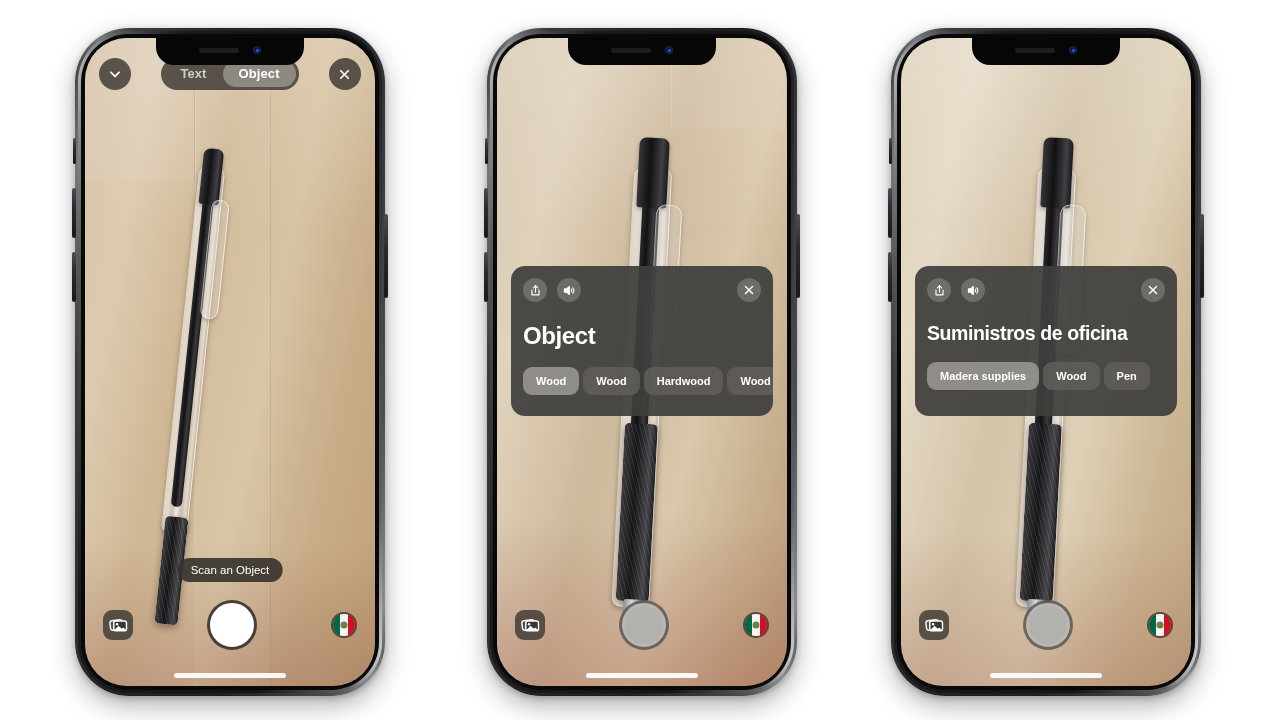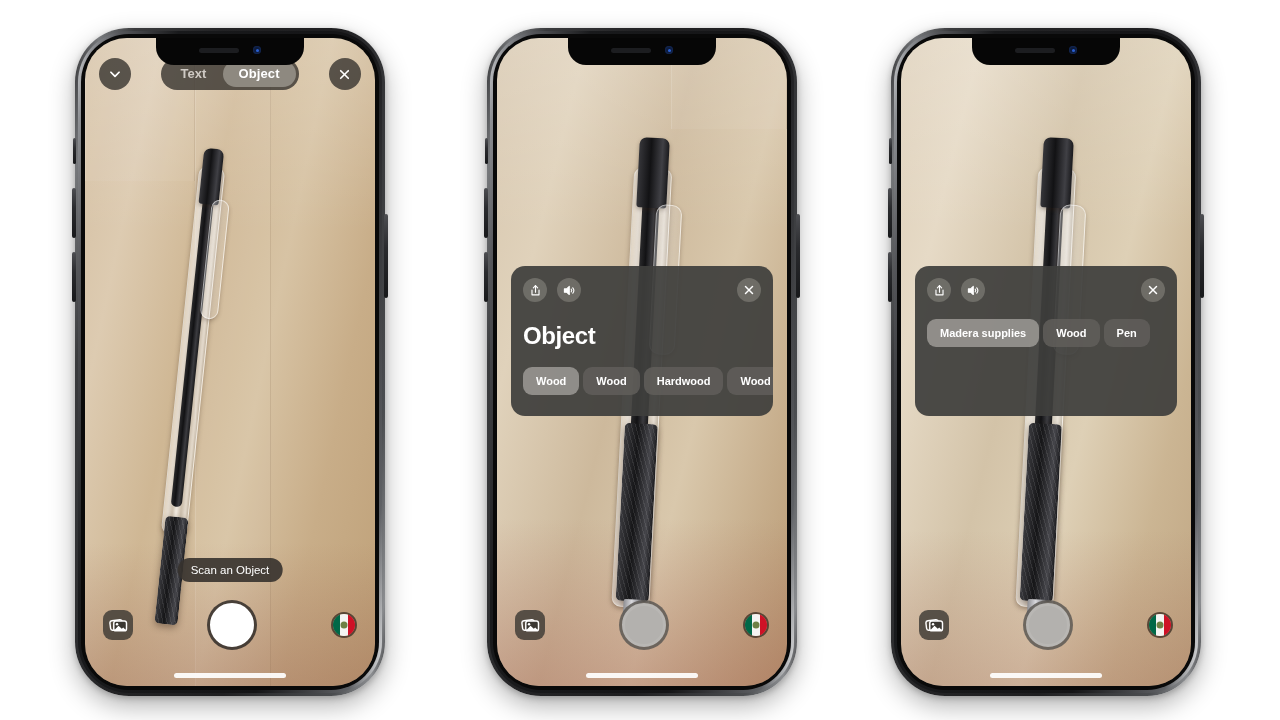--- a/index.html
+++ b/index.html
@@ -553,20 +553,21 @@
               <path d="M19 7 C21.4 10 21.4 14 19 17"></path>
             </svg>
           </div>
           <div class="card-close">
             <svg width="12" height="12" viewBox="0 0 24 24" fill="none" stroke="#fff" stroke-width="3" stroke-linecap="round">
                 <line x1="5" y1="5" x2="19" y2="19"></line>
                 <line x1="19" y1="5" x2="5" y2="19"></line>
               </svg>
           </div>
         </div>
+        <div class="card-title small">Suministros de oficina</div>
         <div class="chips">
           <div class="chip selected">Madera supplies</div>
           <div class="chip">Wood</div>
           <div class="chip">Pen</div>
         </div>
       </div>
 
       <div class="bottombar">
         <div class="lib-btn">
           <svg width="19" height="16" viewBox="0 0 26 22" fill="none">

